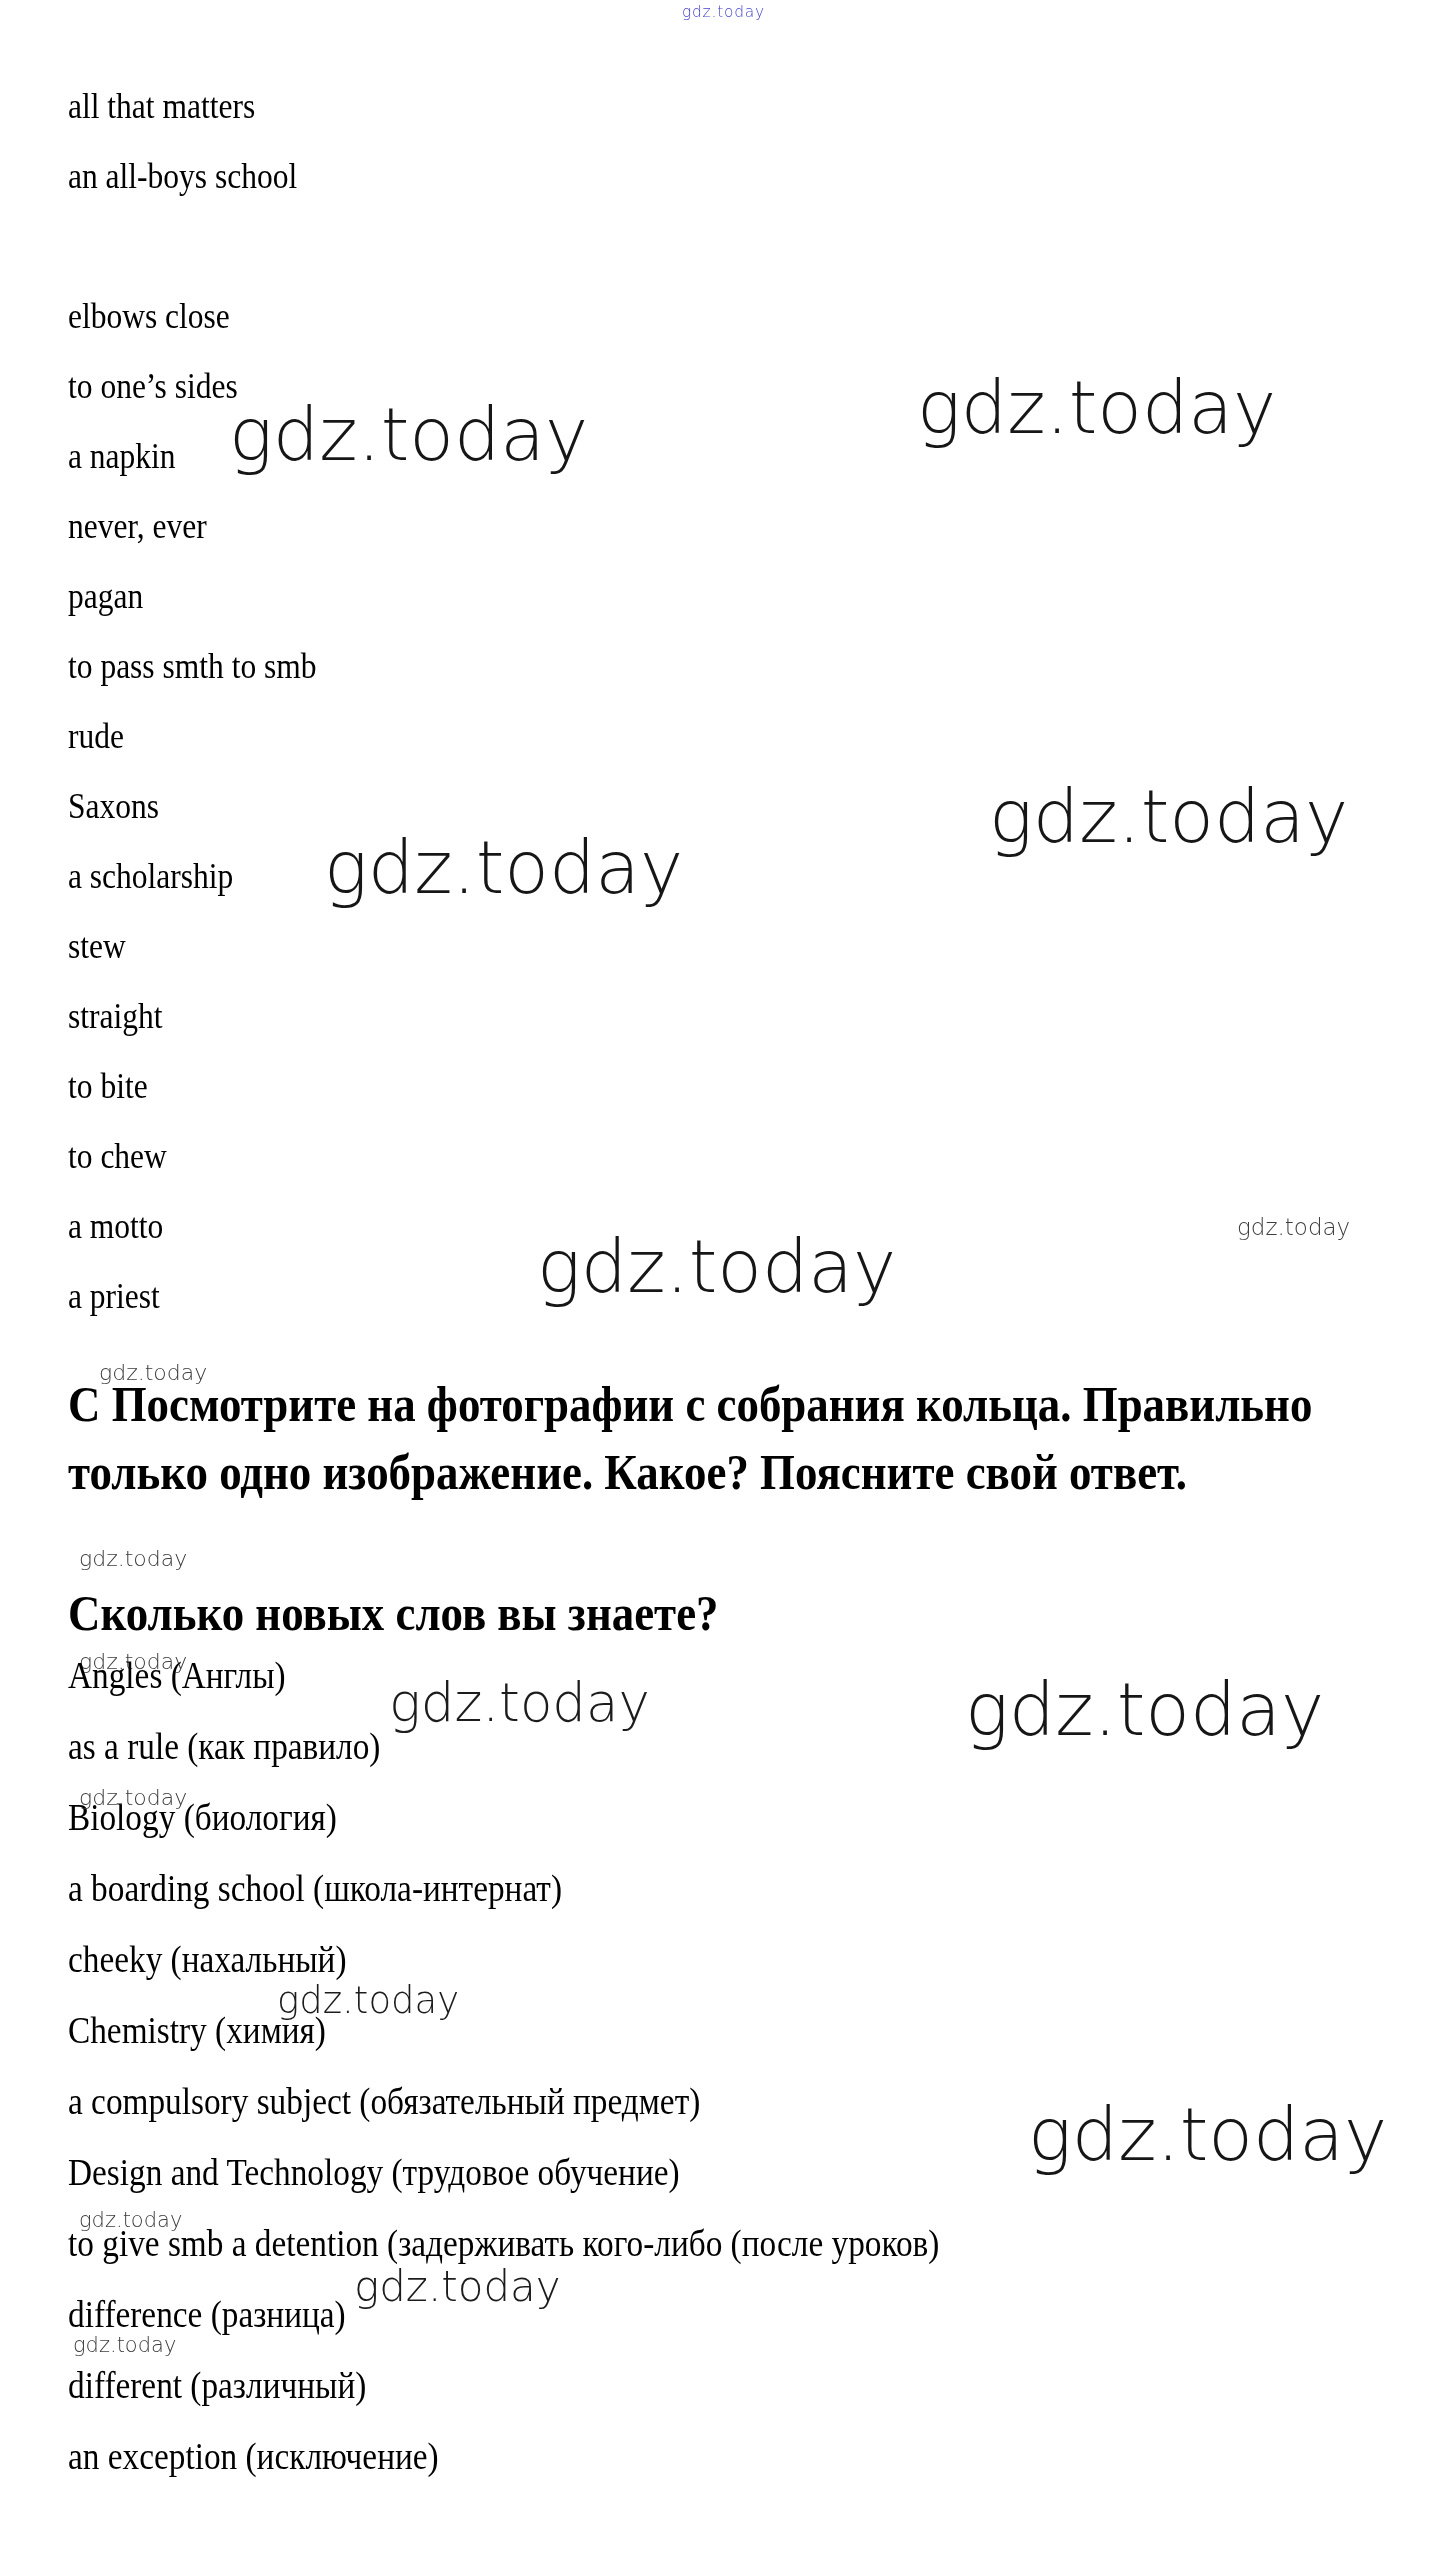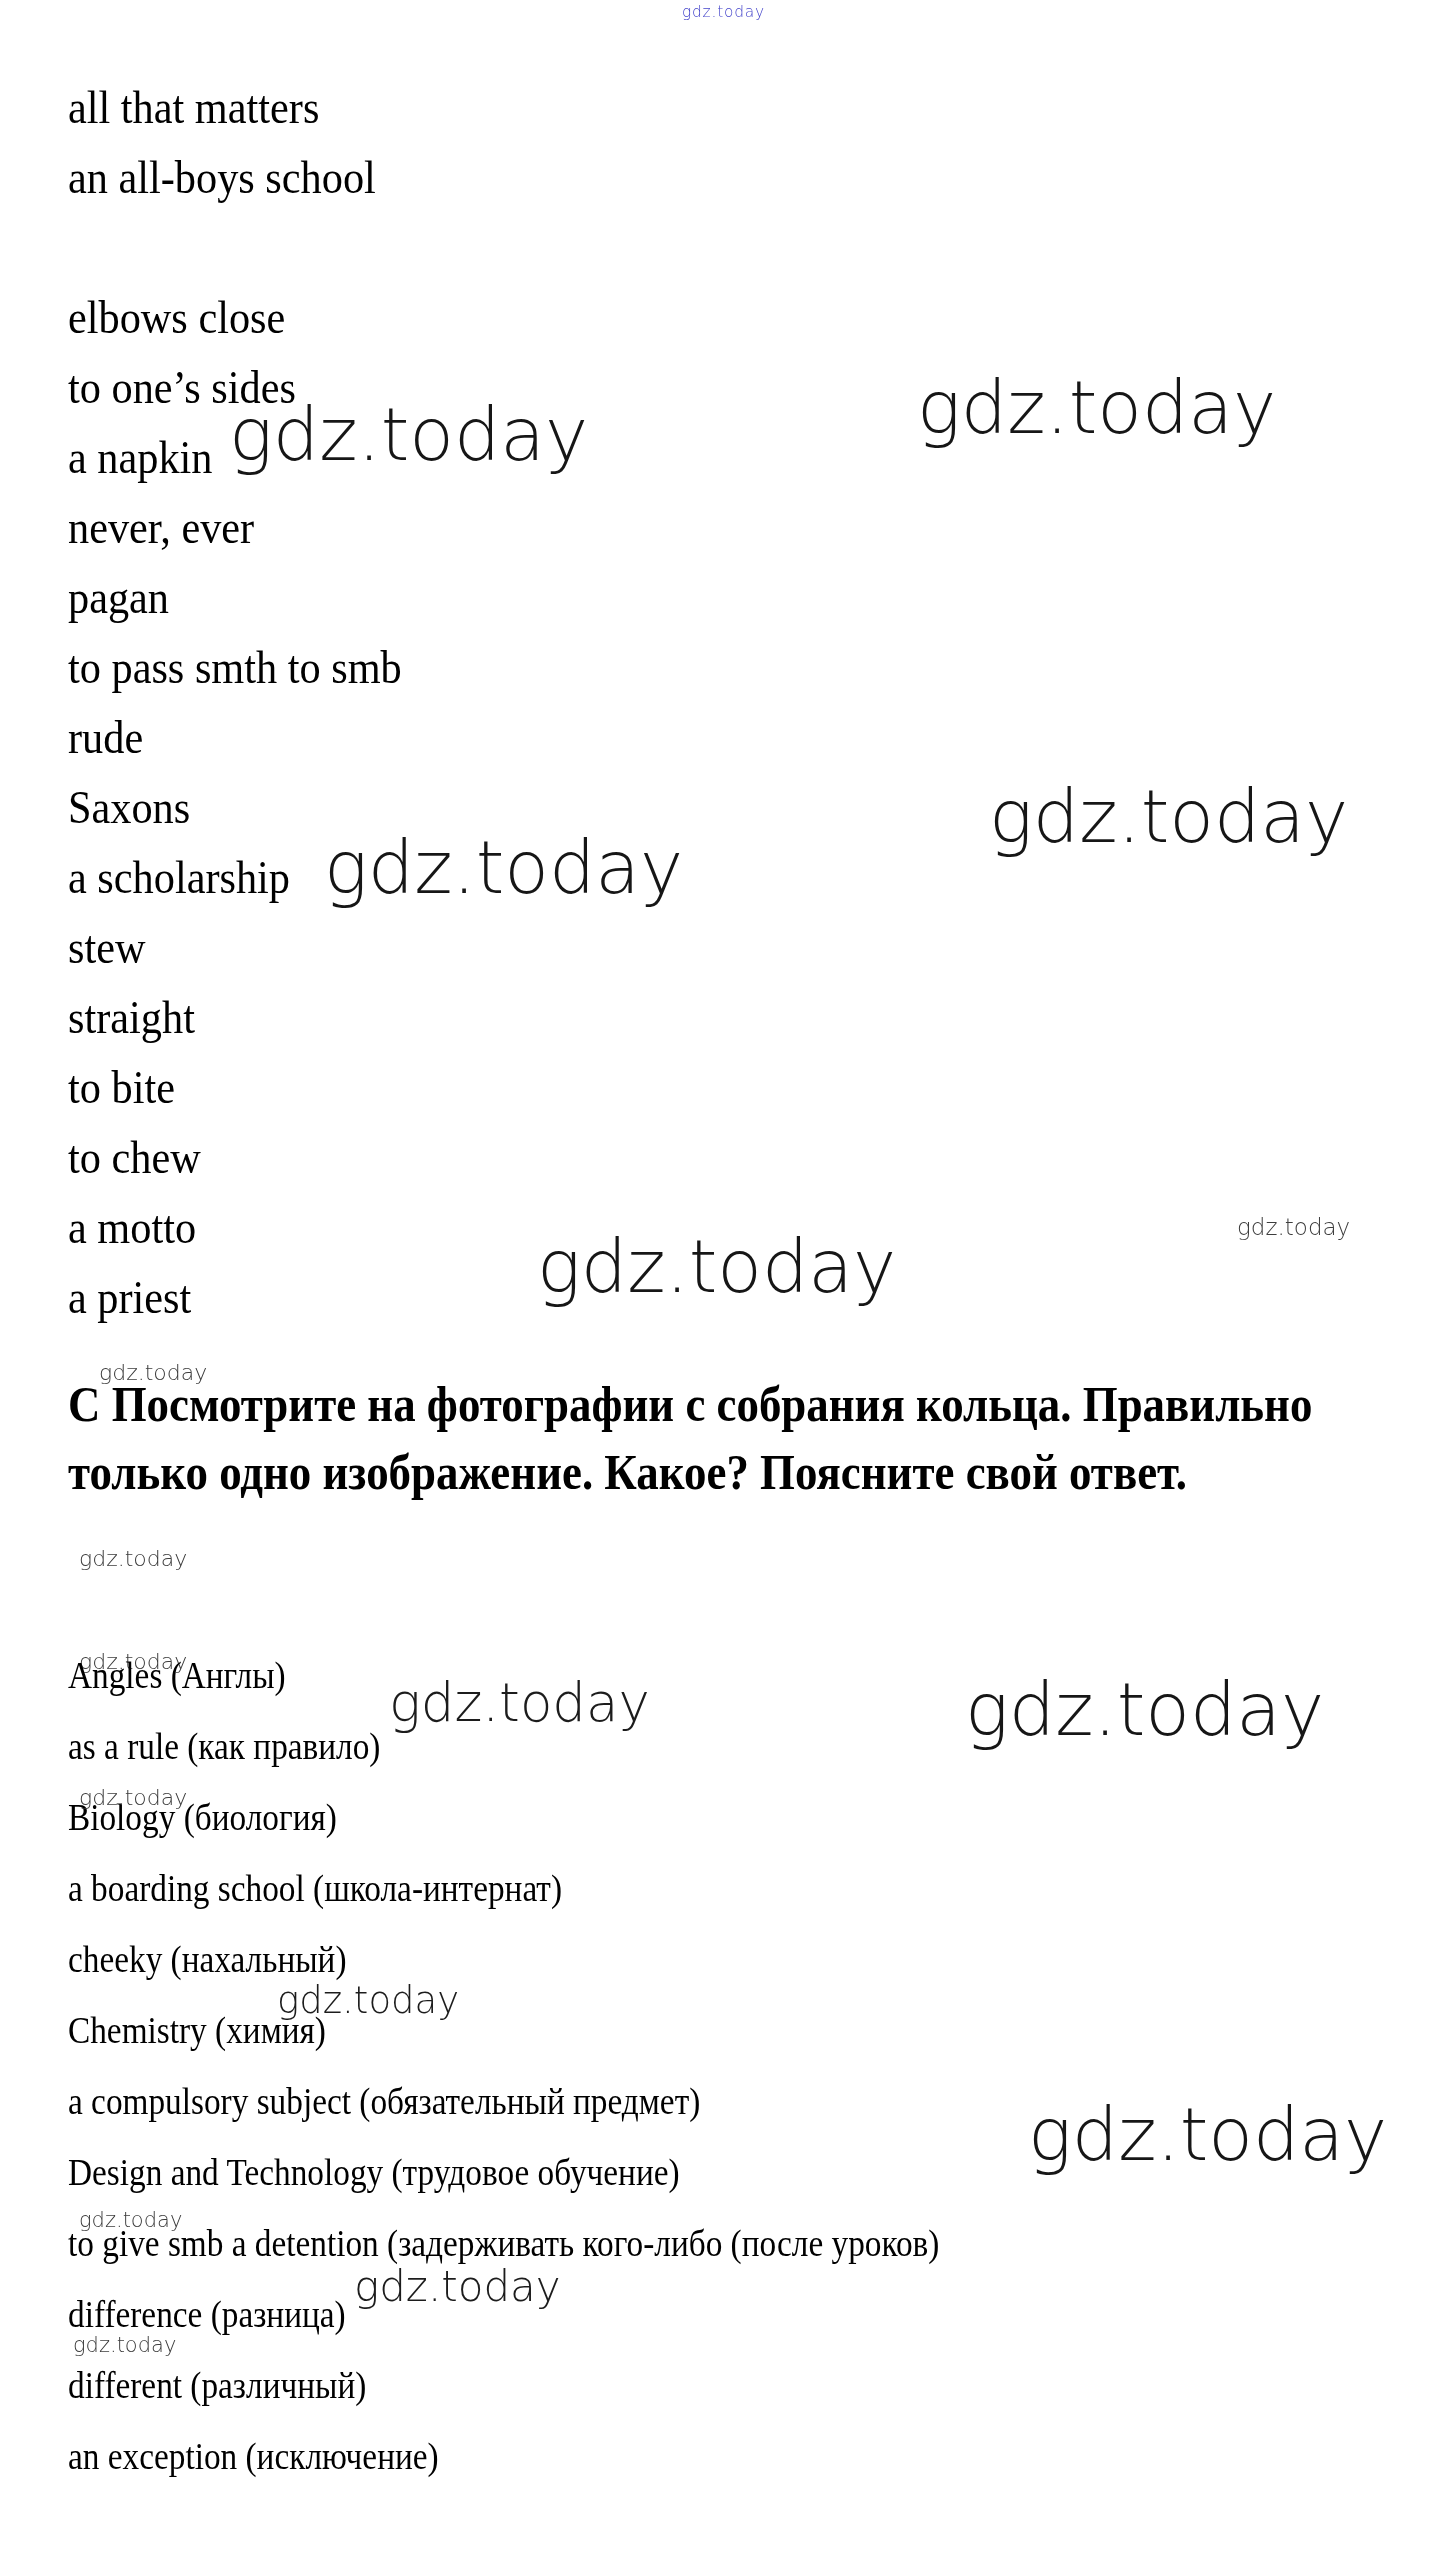--- a/index.html
+++ b/index.html
@@ -13,21 +13,21 @@
   }
   
   .line {
     display:block;
     white-space:nowrap;
     transform:scaleX(0.9);
     transform-origin:0 50%;
   }
   .word-list-1 {
     position:absolute; left:68px; top:72px;
-    font-size:47px; line-height:70px;
+    font-size:35px; line-height:70px;
   }
   .gap { margin-top:70px; }
   .task-heading {
     position:absolute; left:68px; top:1370px;
     font-size:51px; line-height:68px; font-weight:bold;
   }
   .task-heading .line { transform:scaleX(0.88); }
   .subheading {
     position:absolute; left:68px; top:1578px;
     font-size:51px; line-height:70px; font-weight:bold;
@@ -87,20 +87,23 @@
 
   <div class="wm wm-small" style="left:99px; top:1360px;">gdz.today</div>
 
   <div class="task-heading">
     <span class="line">С Посмотрите на фотографии с собрания кольца. Правильно</span>
     <span class="line">только одно изображение. Какое? Поясните свой ответ.</span>
   </div>
 
   <div class="wm wm-small" style="left:79px; top:1546px;">gdz.today</div>
 
+  <div class="subheading">
+    <span class="line">Сколько новых слов вы знаете?</span>
+  </div>
 
   <div class="wm wm-small" style="left:79px; top:1649px;">gdz.today</div>
 
   <div class="word-list-2">
     <span class="line">Angles (Англы)</span>
     <span class="line">as a rule (как правило)</span>
     <span class="line">Biology (биология)</span>
     <span class="line">a boarding school (школа-интернат)</span>
     <span class="line">cheeky (нахальный)</span>
     <span class="line">Chemistry (химия)</span>

